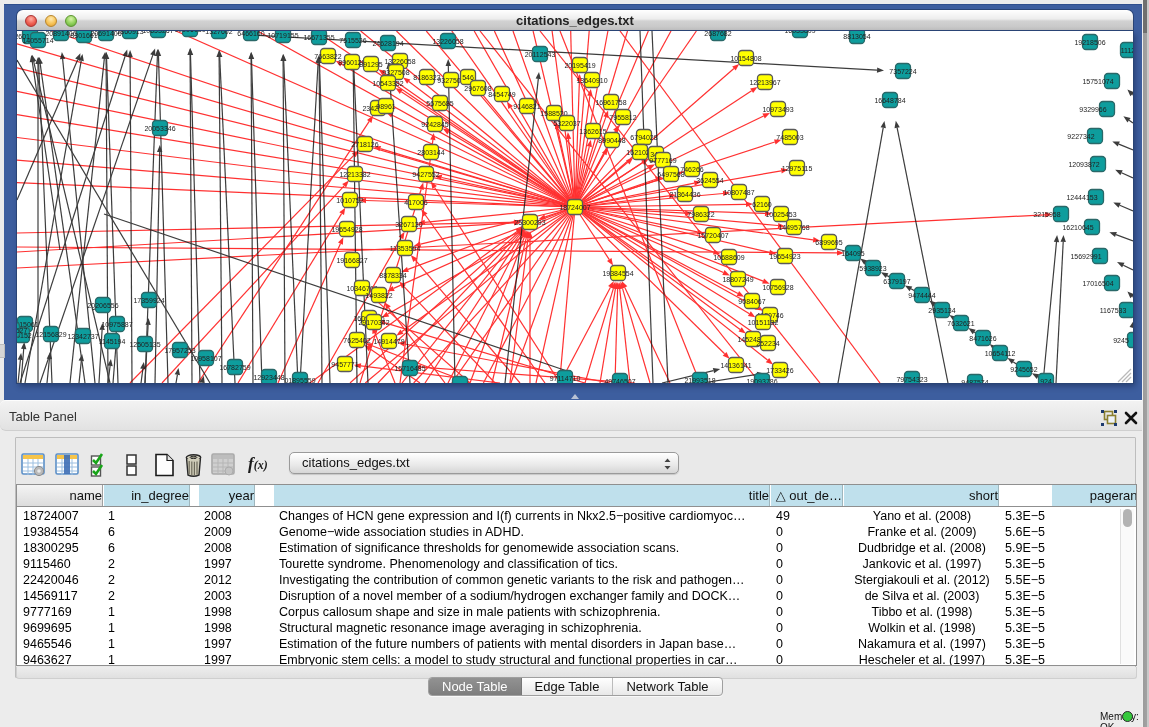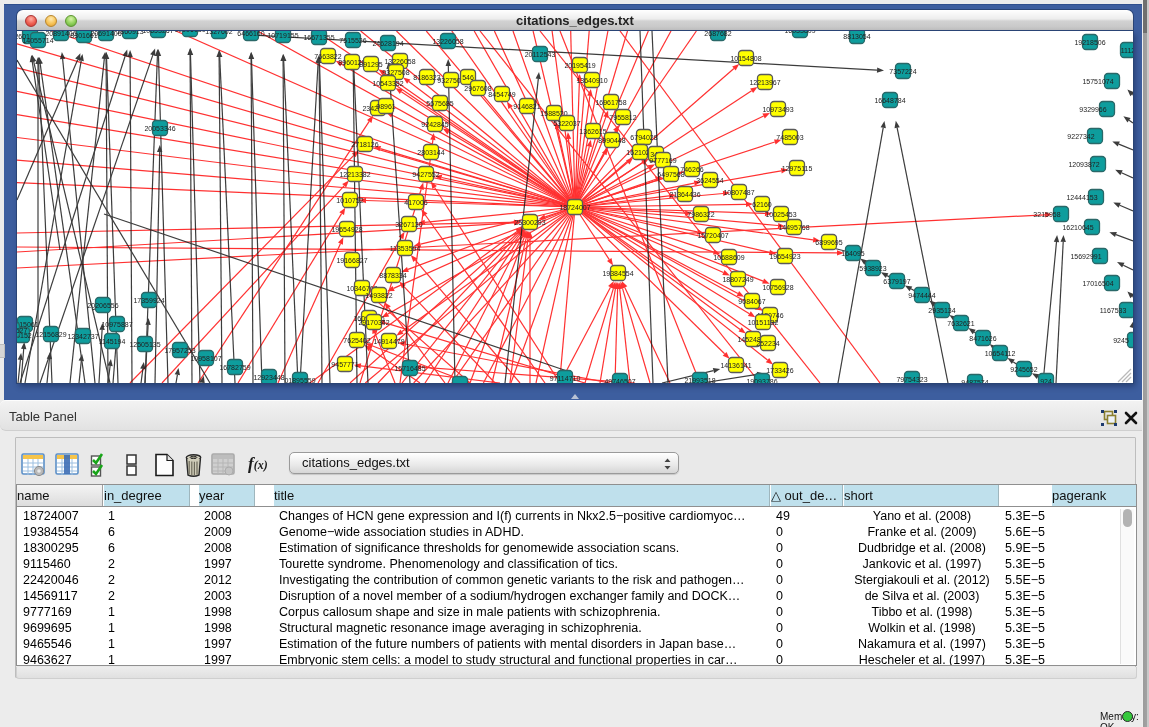--- a/index.html
+++ b/index.html
@@ -54,21 +54,21 @@
   border:1px solid #9a9a9a; border-radius:5px;
   background:linear-gradient(#ffffff,#e9e9e9 60%,#d6d6d6);
   font-size:13px; color:#111; line-height:20px; padding-left:12px;
   box-shadow:0 1px 1px rgba(0,0,0,0.15); }
 
 
 #tbl { position:absolute; left:0px; top:46px; width:1121px; height:182px;
   background:#ffffff; border:1px solid #8f8f8f; overflow:hidden; }
 .hrow { position:absolute; left:0; top:0; height:21px; }
 .hcell { position:absolute; top:0; height:21px; background:#bfe0ec;
-  border-right:1px solid #9fb6bd; font-size:13px; color:#111; text-align:left;
+  border-right:1px solid #9fb6bd; font-size:13px; color:#111; text-align:right;
   line-height:21px; }
 .hcell.first { background:linear-gradient(#f4f4f4,#dcdcdc); border-right:1px solid #a0a0a0;}
 .hbot { position:absolute; left:0; top:21px; width:1121px; height:1px; background:#8f8f8f; }
 .trow { position:absolute; font-size:12.5px; color:#000; white-space:nowrap; }
 .c0 { position:absolute; left:6px; }
 .c1 { position:absolute; left:91px; }
 .c2 { position:absolute; left:187px; }
 .c3 { position:absolute; left:262px; }
 .c4 { position:absolute; left:759px; }
 .c5 { position:absolute; left:827px; width:156px; text-align:center; }
@@ -958,18 +958,23 @@
             <span class="c3">Embryonic stem cells: a model to study structural and functional properties in car…</span>
             <span class="c4">0</span>
             <span class="c5">Hescheler et al. (1997)</span>
             <span class="c6">5.3E−5</span>
           </div>
         <div id="vsb">
             <div class="thumb"></div>
           </div>
       </div>
       <div id="hstrip"></div>
+      <div id="tabs">
+        <div class="tab sel">Node Table</div>
+          <div class="tab">Edge Table</div>
+          <div class="tab last">Network Table</div>
+      </div>
     </div>
   </div>
   <div id="mem">Memory: OK</div>
   <div id="memdot"></div>
 
 </div>
 
 </body></html>

